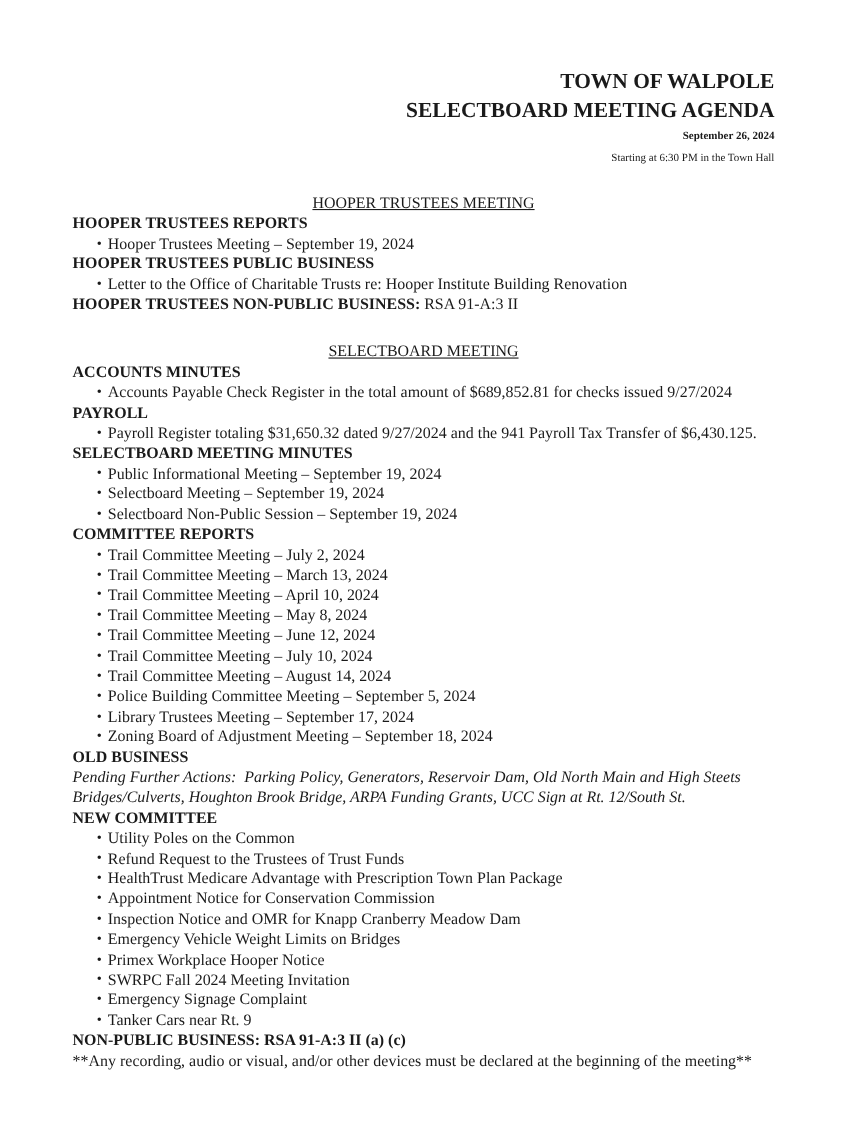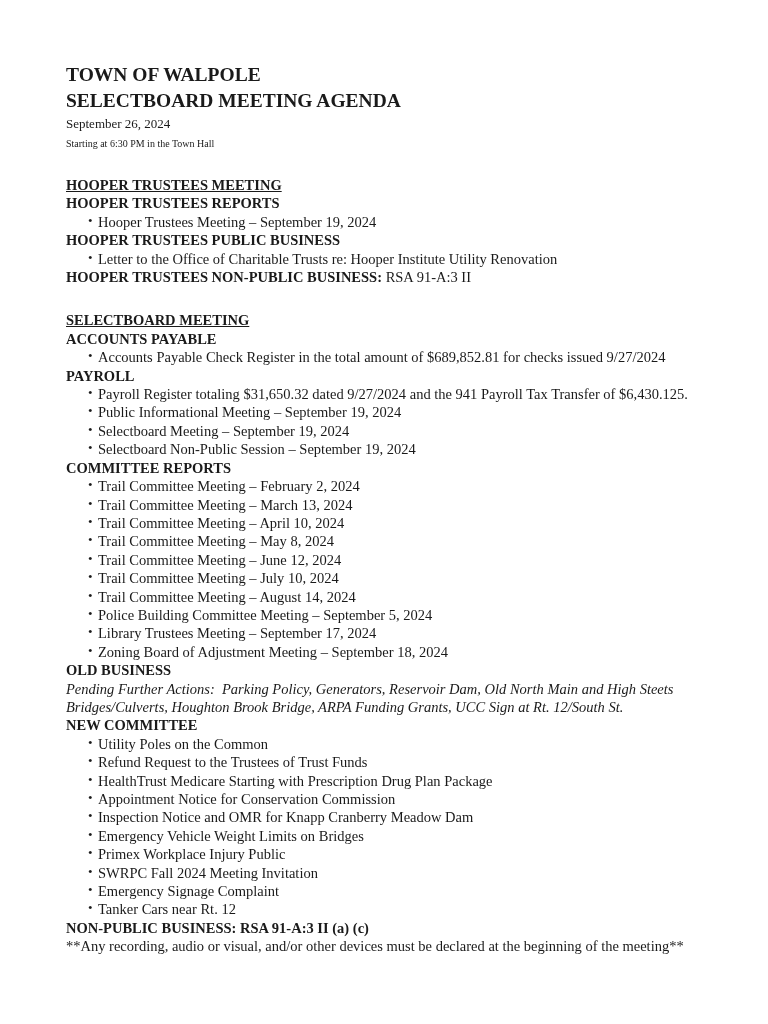--- a/index.html
+++ b/index.html
@@ -5,43 +5,43 @@
   * { margin:0; padding:0; box-sizing:border-box; }
   html,body { background:#ffffff; }
   .page {
     width:768px; height:1024px;
     background:#ffffff;
     color:#1a1a1a;
     font-family:"Liberation Serif", "DejaVu Serif", serif;
     padding:62px 64px 0 66px;
     overflow:hidden;
   }
-  .doc-header { text-align:left; }
+  .doc-header { text-align:right; }
   .doc-title {
     font-weight:bold;
     font-size:19.5px;
     line-height:26px;
   }
   .doc-date {
-    font-weight:normal;
-    font-size:13px;
+    font-weight:bold;
+    font-size:10px;
     line-height:20px;
   }
   .doc-info {
     font-size:10px;
     line-height:19px;
   }
   .agenda-body {
     margin-top:23px;
     font-size:14.5px;
     line-height:18.4px;
   }
   .section-title {
-    text-align:left;
-    font-weight:bold;
+    text-align:center;
+    font-weight:normal;
   }
   .section-title .st-text { text-decoration:underline; }
   .heading { font-weight:bold; }
   .heading-line .bold-run { font-weight:bold; }
   .bullet {
     position:relative;
     padding-left:32px;
   }
   .bullet .dot {
     position:absolute;
@@ -61,51 +61,52 @@
     <div class="doc-title">SELECTBOARD MEETING AGENDA</div>
     <div class="doc-date">September 26, 2024</div>
     <div class="doc-info">Starting at 6:30 PM in the Town Hall</div>
   </div>
 
   <div class="agenda-body">
       <div class="section-title"><span class="st-text">HOOPER TRUSTEES MEETING</span></div>
       <div class="heading">HOOPER TRUSTEES REPORTS</div>
       <div class="bullet"><span class="dot">•</span><span>Hooper Trustees Meeting – September 19, 2024</span></div>
       <div class="heading">HOOPER TRUSTEES PUBLIC BUSINESS</div>
-      <div class="bullet"><span class="dot">•</span><span>Letter to the Office of Charitable Trusts re: Hooper Institute Utility Renovation</span></div>
+      <div class="bullet"><span class="dot">•</span><span>Letter to the Office of Charitable Trusts re: Hooper Institute Building Renovation</span></div>
       <div class="heading-line"><span class="bold-run">HOOPER TRUSTEES NON-PUBLIC BUSINESS:</span><span> RSA 91-A:3 II</span></div>
       <div class="spacer"></div>
       <div class="section-title"><span class="st-text">SELECTBOARD MEETING</span></div>
-      <div class="heading">ACCOUNTS PAYABLE</div>
+      <div class="heading">ACCOUNTS MINUTES</div>
       <div class="bullet"><span class="dot">•</span><span>Accounts Payable Check Register in the total amount of $689,852.81 for checks issued 9/27/2024</span></div>
       <div class="heading">PAYROLL</div>
       <div class="bullet"><span class="dot">•</span><span>Payroll Register totaling $31,650.32 dated 9/27/2024 and the 941 Payroll Tax Transfer of $6,430.125.</span></div>
+      <div class="heading">SELECTBOARD MEETING MINUTES</div>
       <div class="bullet"><span class="dot">•</span><span>Public Informational Meeting – September 19, 2024</span></div>
       <div class="bullet"><span class="dot">•</span><span>Selectboard Meeting – September 19, 2024</span></div>
       <div class="bullet"><span class="dot">•</span><span>Selectboard Non-Public Session – September 19, 2024</span></div>
       <div class="heading">COMMITTEE REPORTS</div>
-      <div class="bullet"><span class="dot">•</span><span>Trail Committee Meeting – February 2, 2024</span></div>
+      <div class="bullet"><span class="dot">•</span><span>Trail Committee Meeting – July 2, 2024</span></div>
       <div class="bullet"><span class="dot">•</span><span>Trail Committee Meeting – March 13, 2024</span></div>
       <div class="bullet"><span class="dot">•</span><span>Trail Committee Meeting – April 10, 2024</span></div>
       <div class="bullet"><span class="dot">•</span><span>Trail Committee Meeting – May 8, 2024</span></div>
       <div class="bullet"><span class="dot">•</span><span>Trail Committee Meeting – June 12, 2024</span></div>
       <div class="bullet"><span class="dot">•</span><span>Trail Committee Meeting – July 10, 2024</span></div>
       <div class="bullet"><span class="dot">•</span><span>Trail Committee Meeting – August 14, 2024</span></div>
       <div class="bullet"><span class="dot">•</span><span>Police Building Committee Meeting – September 5, 2024</span></div>
       <div class="bullet"><span class="dot">•</span><span>Library Trustees Meeting – September 17, 2024</span></div>
       <div class="bullet"><span class="dot">•</span><span>Zoning Board of Adjustment Meeting – September 18, 2024</span></div>
       <div class="heading">OLD BUSINESS</div>
       <div class="italic-para">Pending Further Actions:&nbsp; Parking Policy, Generators, Reservoir Dam, Old North Main and High Steets Bridges/Culverts, Houghton Brook Bridge, ARPA Funding Grants, UCC Sign at Rt. 12/South St.</div>
       <div class="heading">NEW COMMITTEE</div>
       <div class="bullet"><span class="dot">•</span><span>Utility Poles on the Common</span></div>
       <div class="bullet"><span class="dot">•</span><span>Refund Request to the Trustees of Trust Funds</span></div>
-      <div class="bullet"><span class="dot">•</span><span>HealthTrust Medicare Starting with Prescription Drug Plan Package</span></div>
+      <div class="bullet"><span class="dot">•</span><span>HealthTrust Medicare Advantage with Prescription Town Plan Package</span></div>
       <div class="bullet"><span class="dot">•</span><span>Appointment Notice for Conservation Commission</span></div>
       <div class="bullet"><span class="dot">•</span><span>Inspection Notice and OMR for Knapp Cranberry Meadow Dam</span></div>
       <div class="bullet"><span class="dot">•</span><span>Emergency Vehicle Weight Limits on Bridges</span></div>
-      <div class="bullet"><span class="dot">•</span><span>Primex Workplace Injury Public</span></div>
+      <div class="bullet"><span class="dot">•</span><span>Primex Workplace Hooper Notice</span></div>
       <div class="bullet"><span class="dot">•</span><span>SWRPC Fall 2024 Meeting Invitation</span></div>
       <div class="bullet"><span class="dot">•</span><span>Emergency Signage Complaint</span></div>
-      <div class="bullet"><span class="dot">•</span><span>Tanker Cars near Rt. 12</span></div>
+      <div class="bullet"><span class="dot">•</span><span>Tanker Cars near Rt. 9</span></div>
       <div class="heading">NON-PUBLIC BUSINESS: RSA 91-A:3 II (a) (c)</div>
       <div class="para">**Any recording, audio or visual, and/or other devices must be declared at the beginning of the meeting**</div>
     </div>
 </div>
 
 </body></html>

